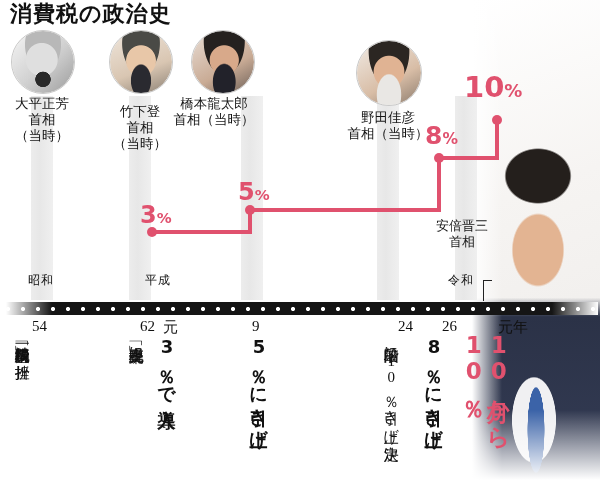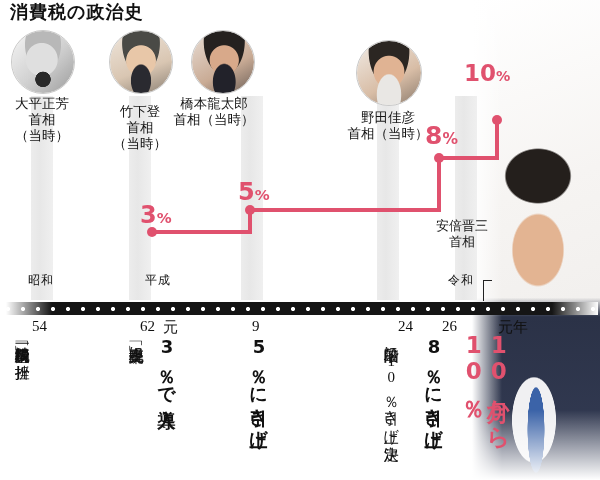--- a/index.html
+++ b/index.html
@@ -10,21 +10,21 @@
     font-family:"Liberation Serif","DejaVu Serif",serif;
     overflow:hidden;
     position:relative;
   }
   #root{position:relative;width:600px;height:480px;overflow:hidden;background:#fff;}
 
   
   .title{
     position:absolute;left:10px;top:2px;
     font-family:"DejaVu Sans","Liberation Sans",sans-serif;
-    font-weight:700;font-size:18px;letter-spacing:1px;
+    font-weight:700;font-size:22px;letter-spacing:1px;
     color:#111;line-height:1.1;
     white-space:nowrap;
   }
 
   
   .guide{
     position:absolute;top:96px;width:22px;height:204px;
     background:linear-gradient(to right,#e9e9e9,#e3e3e3 40%,#ededed);
     opacity:.85;
   }
@@ -211,21 +211,21 @@
 
   <div class="pct-label" style="left:140px;top:203px;font-size:24px;">
     <span>3</span><span class="u">%</span>
   </div>
   <div class="pct-label" style="left:238px;top:180px;font-size:24px;">
     <span>5</span><span class="u">%</span>
   </div>
   <div class="pct-label" style="left:425px;top:123px;font-size:25px;">
     <span>8</span><span class="u">%</span>
   </div>
-  <div class="pct-label" style="left:464px;top:62px;font-size:23px;">
+  <div class="pct-label" style="left:464px;top:73px;font-size:29px;">
     <span>10</span><span class="u">%</span>
   </div>
 
   <div class="era" style="left:28px;top:272px;">昭和</div>
   <div class="era" style="left:145px;top:272px;">平成</div>
   <div class="era" style="left:448px;top:272px;">令和</div>
   <div class="era-tick" style="left:483px;top:280px;width:8px;height:20px;"></div>
 
   <div class="tl-wrap">
     <div class="tl-bar"></div>

